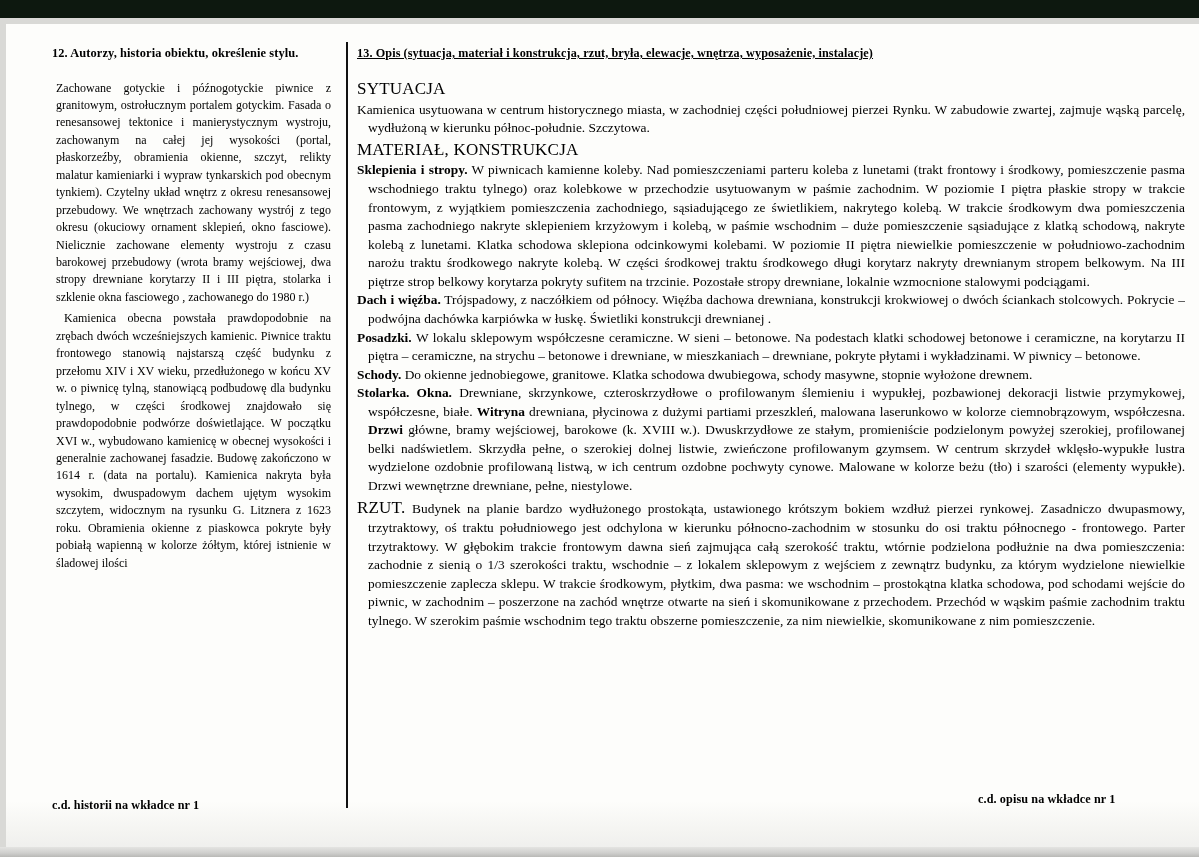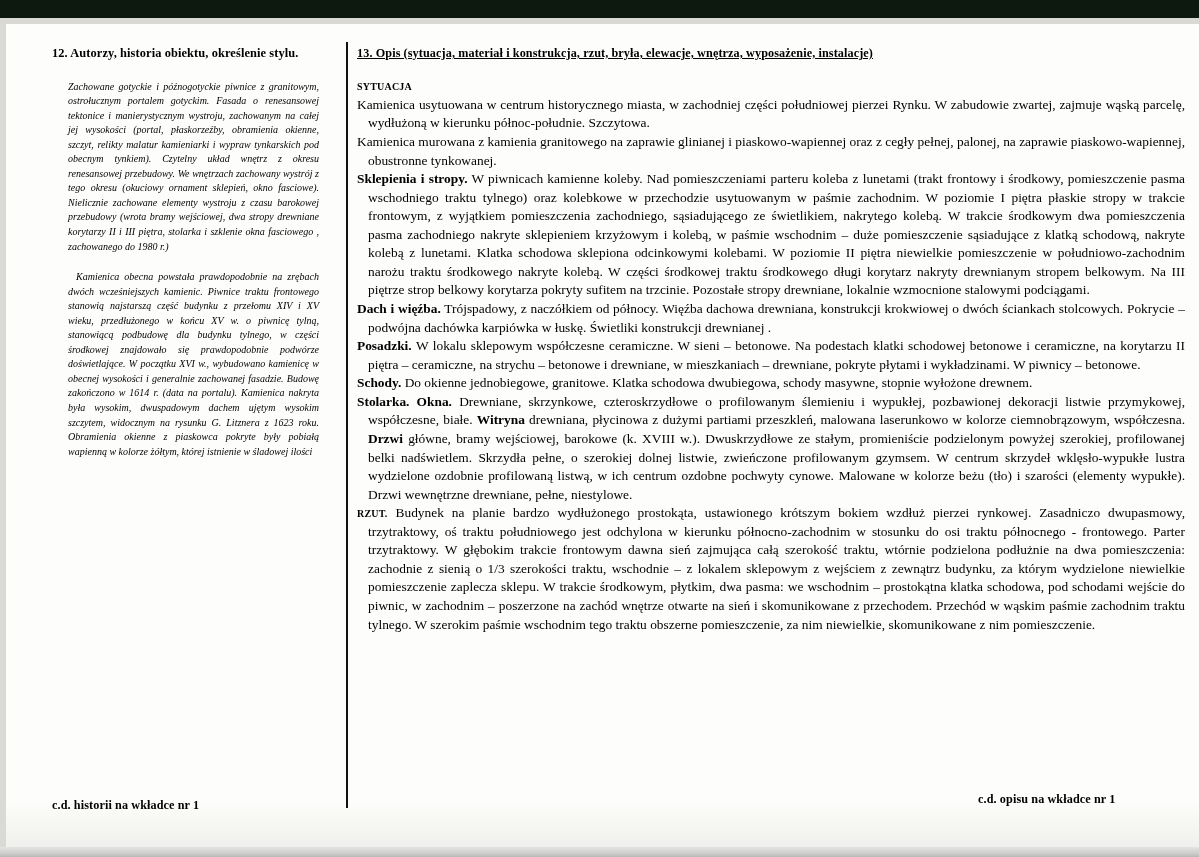--- a/index.html
+++ b/index.html
@@ -87,28 +87,27 @@
     letter-spacing: 0.1px;
     margin: 0 0 18px 0;
   }
   .field-heading.right {
     font-size: 12.2px;
     margin-bottom: 16px;
     text-decoration: underline;
   }
 
   .body-left p {
-    margin: 16px;
-    font-size: 10px;
+    margin: 4px;
+    font-size: 12px;
     line-height: 1.455;
     text-align: justify;
     text-align-last: left;
     -webkit-hyphens: none;
     hyphens: none;
-    font-style: italic;
   }
   .body-left p.indent {
     text-indent: 8px;
   }
 
   .body-right p {
     margin: 0;
     font-size: 13.4px;
     line-height: 1.385;
     text-align: justify;
@@ -116,22 +115,22 @@
   }
   .body-right p.hang {
     padding-left: 11px;
     text-indent: -11px;
   }
   .body-right p.sub {
     padding-left: 11px;
     text-indent: -11px;
   }
   .sec-caps {
-    font-weight: bold;
-    font-size: 10px;
+    font-weight: normal;
+    font-size: 17px;
     letter-spacing: 0.2px;
   }
   .run-in {
     font-weight: bold;
   }
   .inline-b {
     font-weight: bold;
   }
 
   .footer-left {
@@ -179,21 +178,23 @@
   <div class="col-right">
     <div class="field-heading right">13. Opis (sytuacja, materiał i konstrukcja, rzut, bryła, elewacje, wnętrza, wyposażenie, instalacje)</div>
 
     <div class="body-right">
 
       <p>
         <span class="sec-caps">SYTUACJA</span>
       </p>
       <p class="sub">Kamienica usytuowana w centrum historycznego miasta, w zachodniej części  południowej pierzei Rynku. W zabudowie zwartej, zajmuje wąską parcelę, wydłużoną w kierunku północ-południe. Szczytowa.</p>
 
-      <p class="sub">Kamienica murowana z kamienia granitowego na zaprawie glinianej i piaskowo-wapiennej oraz z cegły pełnej, palonej,  na zaprawie piaskowo-wapiennej, obustronne tynkowanej.</p>
+      <p>
+        <span class="sec-caps">MATERIAŁ, KONSTRUKCJA</span>
+      </p>
 
       <p class="hang">
         <span class="run-in">Sklepienia i stropy.</span><span class="sp-sm" style="display:inline"> </span><span>W piwnicach kamienne koleby. Nad pomieszczeniami parteru koleba z lunetami (trakt frontowy i środkowy, pomieszczenie pasma wschodniego traktu tylnego) oraz kolebkowe w przechodzie usytuowanym w paśmie zachodnim. W poziomie I piętra płaskie stropy w trakcie frontowym, z wyjątkiem pomieszczenia zachodniego, sąsiadującego ze świetlikiem,  nakrytego kolebą. W trakcie środkowym dwa pomieszczenia pasma zachodniego nakryte sklepieniem krzyżowym i kolebą, w paśmie wschodnim – duże pomieszczenie sąsiadujące z klatką schodową, nakryte kolebą z lunetami. Klatka schodowa sklepiona odcinkowymi kolebami. W poziomie II piętra niewielkie pomieszczenie w południowo-zachodnim narożu traktu środkowego nakryte kolebą. W części środkowej traktu środkowego długi korytarz nakryty drewnianym stropem belkowym. Na III piętrze strop belkowy korytarza pokryty sufitem na trzcinie. Pozostałe stropy drewniane, lokalnie wzmocnione stalowymi podciągami.</span>
       </p>
 
       <p class="hang">
         <span class="run-in">Dach i więźba.</span><span style="display:inline"> </span><span>Trójspadowy, z naczółkiem od północy. Więźba dachowa drewniana, konstrukcji krokwiowej o dwóch ściankach stolcowych. Pokrycie – podwójna dachówka karpiówka w łuskę. Świetliki konstrukcji drewnianej .</span>
       </p>
 
       <p class="hang">

